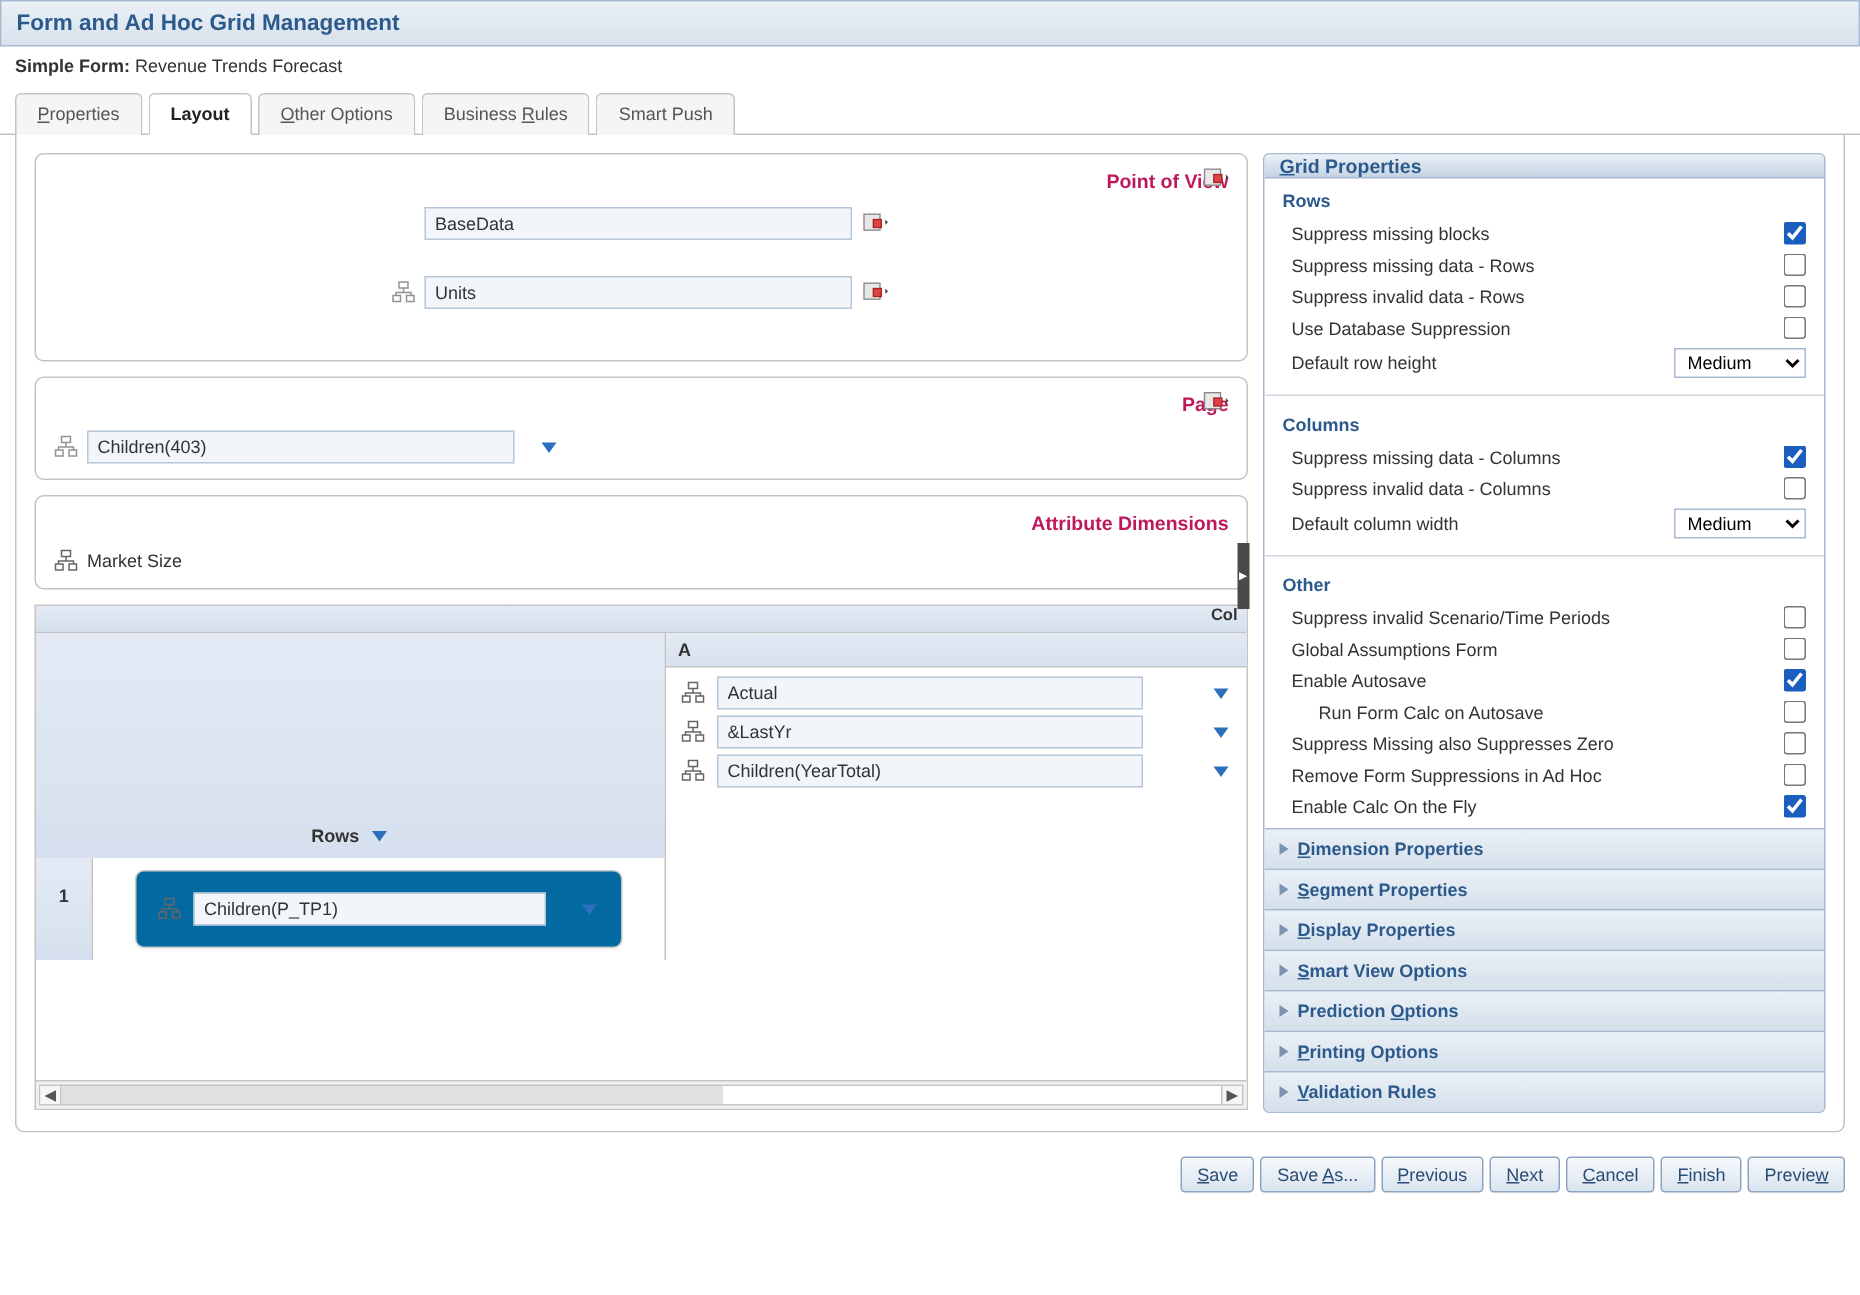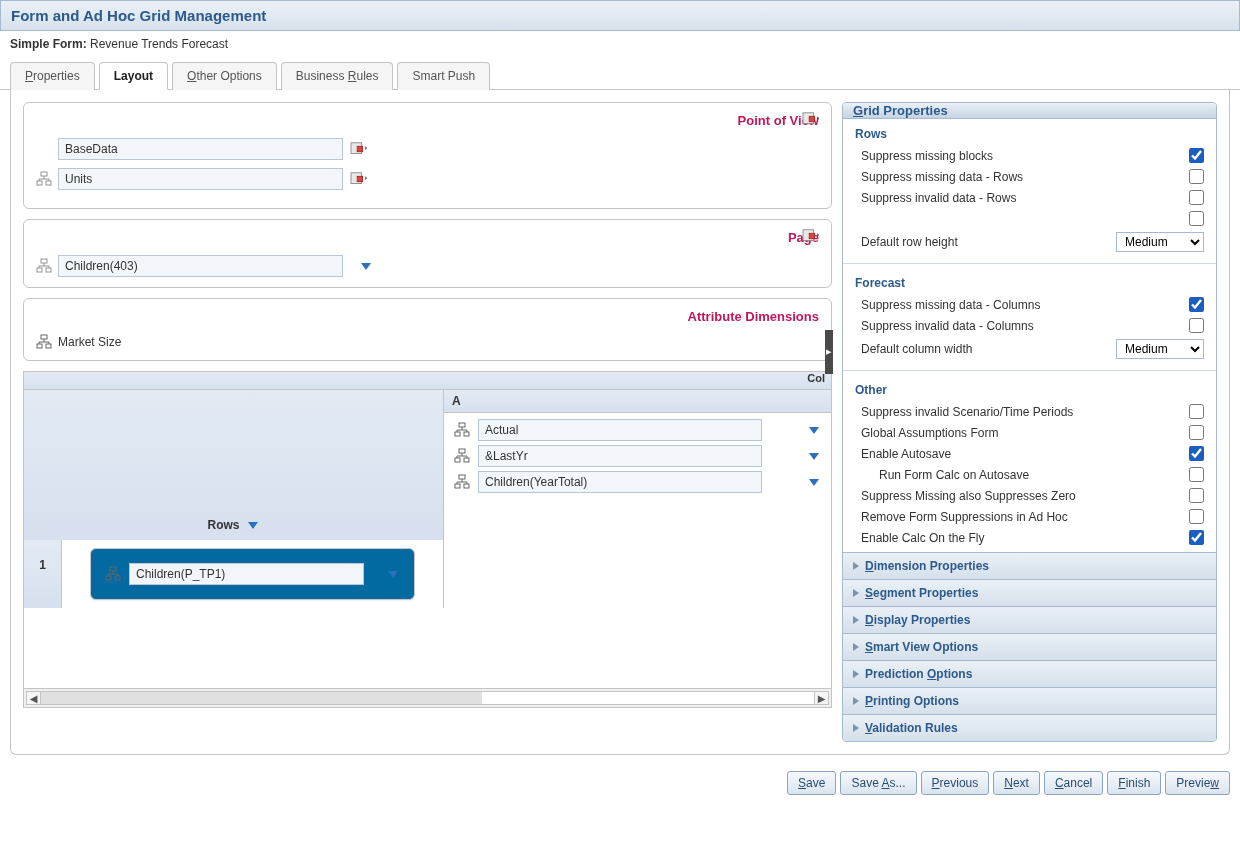--- a/index.html
+++ b/index.html
@@ -17,21 +17,21 @@
 .main-area { border: 1px solid #c4c4c4; margin: 0 10px 10px 10px; border-top: none; border-radius: 0 0 6px 6px; padding: 12px; display: flex; gap: 10px; position: relative; }
 .left-col { flex: 1; min-width: 0; }
 .right-col { width: 375px; }
 
 .panel { border: 1px solid #c4c4c4; border-radius: 6px; background: #fff; margin-bottom: 10px; padding: 10px 12px; position: relative; }
 .panel-title { font-weight: bold; color: #be185d; font-size: 13px; margin-bottom: 10px; text-align: right; }
 
 .ic-action { position: absolute; right: 10px; top: 8px; width: 20px; height: 16px; cursor: pointer; }
 .ic-action svg { width: 20px; height: 16px; }
 
-.pov-row { display: flex; gap: 18px; margin-bottom: 8px; align-items: center; }
+.pov-row { display: flex; gap: 18px; margin-bottom: 24px; align-items: center; flex-direction: column; }
 .member-box { display: flex; align-items: center; gap: 6px; }
 .member-box .hier { width: 16px; height: 16px; opacity: 0.7; }
 .member-input { border: 1px solid #b8c7d8; background: #f2f6fb; padding: 3px 6px; font-size: 12px; width: 285px; color: #333; }
 .member-btn { width: 20px; height: 16px; cursor: pointer; }
 .blue-down { width: 14px; height: 14px; cursor: pointer; margin-left: 10px; }
 
 .attr-row { display: flex; align-items: center; gap: 6px; color: #333; }
 
 .grid-area { border: 1px solid #c4c4c4; background: #fff; }
 .grid-top { background: linear-gradient(to bottom, #e3eaf4, #d6e0ee); height: 18px; border-bottom: 1px solid #c4c4c4; text-align: right; padding-right: 6px; font-weight: bold; color: #333; font-size: 11px; }
@@ -59,21 +59,21 @@
 .hscroll-thumb { position: absolute; left: 14px; top: 0; width: 55%; height: 100%; background: #e0e0e0; }
 .hscroll-arrow { position: absolute; top: 0; width: 14px; height: 100%; background: #f5f5f5; display: flex; align-items: center; justify-content: center; font-size: 10px; color: #555; }
 .hscroll-arrow.left { left: 0; border-right: 1px solid #c4c4c4; }
 .hscroll-arrow.right { right: 0; border-left: 1px solid #c4c4c4; }
 
 .right-panel { border: 1px solid #a5b9d0; border-radius: 4px; overflow: hidden; }
 .right-hdr { background: linear-gradient(to bottom, #eaf0f6, #c5d4e3); border-bottom: 1px solid #a5b9d0; padding: 0 10px; font-weight: bold; color: #2d5a8c; font-size: 13px; }
 .right-hdr .ul { text-decoration: underline; }
 .prop-section { padding: 4px 0; }
 .prop-subhdr { font-weight: bold; color: #2d5a8c; padding: 4px 12px; }
-.prop-row { display: flex; align-items: center; justify-content: flex-end; padding: 3px 12px 3px 18px; }
+.prop-row { display: flex; align-items: center; justify-content: center; padding: 3px 12px 3px 18px; }
 .prop-row.indent { padding-left: 36px; }
 .prop-row label { flex: 1; }
 .prop-row input[type="checkbox"] { width: 15px; height: 15px; accent-color: #1a5fbf; }
 .prop-row select { border: 1px solid #a5b9d0; padding: 1px 4px; font-size: 12px; min-width: 88px; background: #fff; }
 .section-sep { border-top: 1px solid #d0d8e2; margin: 4px 0; }
 
 .accordion-hdr { background: linear-gradient(to bottom, #eaf0f6, #d5e0eb); border-top: 1px solid #a5b9d0; padding: 6px 10px; font-weight: bold; color: #2d5a8c; display: flex; align-items: center; gap: 6px; cursor: pointer; }
 .accordion-hdr .chev { width: 0; height: 0; border-top: 4px solid transparent; border-bottom: 4px solid transparent; border-left: 6px solid #7a93ae; }
 .accordion-hdr .ul { text-decoration: underline; }
 
@@ -300,31 +300,32 @@
           </div>
         <div class="prop-row">
             <label>Suppress missing data - Rows</label>
             <input type="checkbox" style="">
           </div>
         <div class="prop-row">
             <label>Suppress invalid data - Rows</label>
             <input type="checkbox" style="">
           </div>
         <div class="prop-row">
+            <label>Use Database Suppression</label>
             <input type="checkbox" style="">
           </div>
         <div class="prop-row">
             <label>Default row height</label>
             <select><option>Medium</option></select>
           </div>
       </div>
       <div class="section-sep"></div>
 
       <div class="prop-section">
-        <div class="prop-subhdr">Forecast</div>
+        <div class="prop-subhdr">Columns</div>
         <div class="prop-row">
             <label>Suppress missing data - Columns</label>
             <input type="checkbox" checked="" style="">
           </div>
         <div class="prop-row">
             <label>Suppress invalid data - Columns</label>
             <input type="checkbox" style="">
           </div>
         <div class="prop-row">
             <label>Default column width</label>

